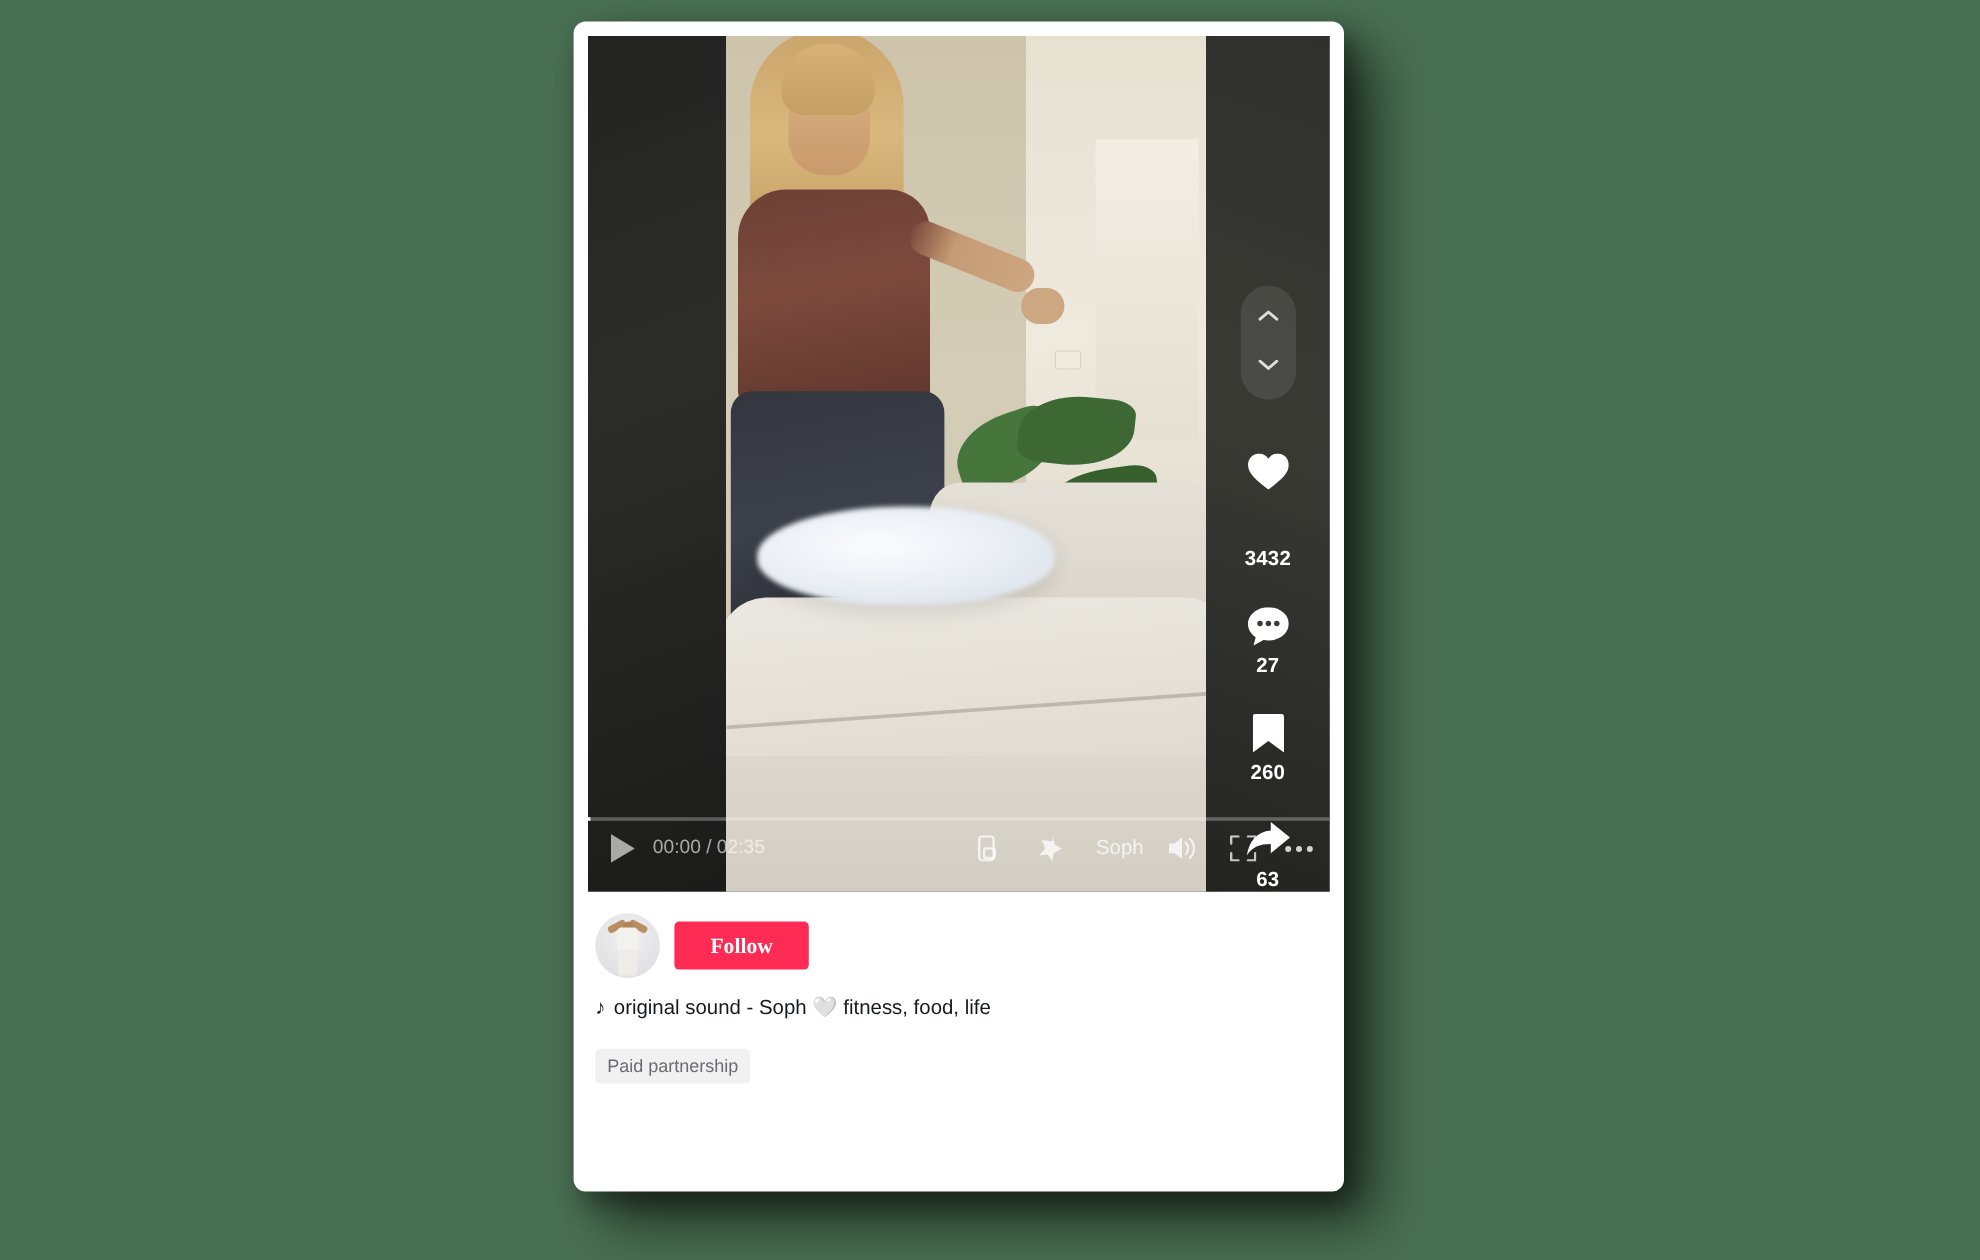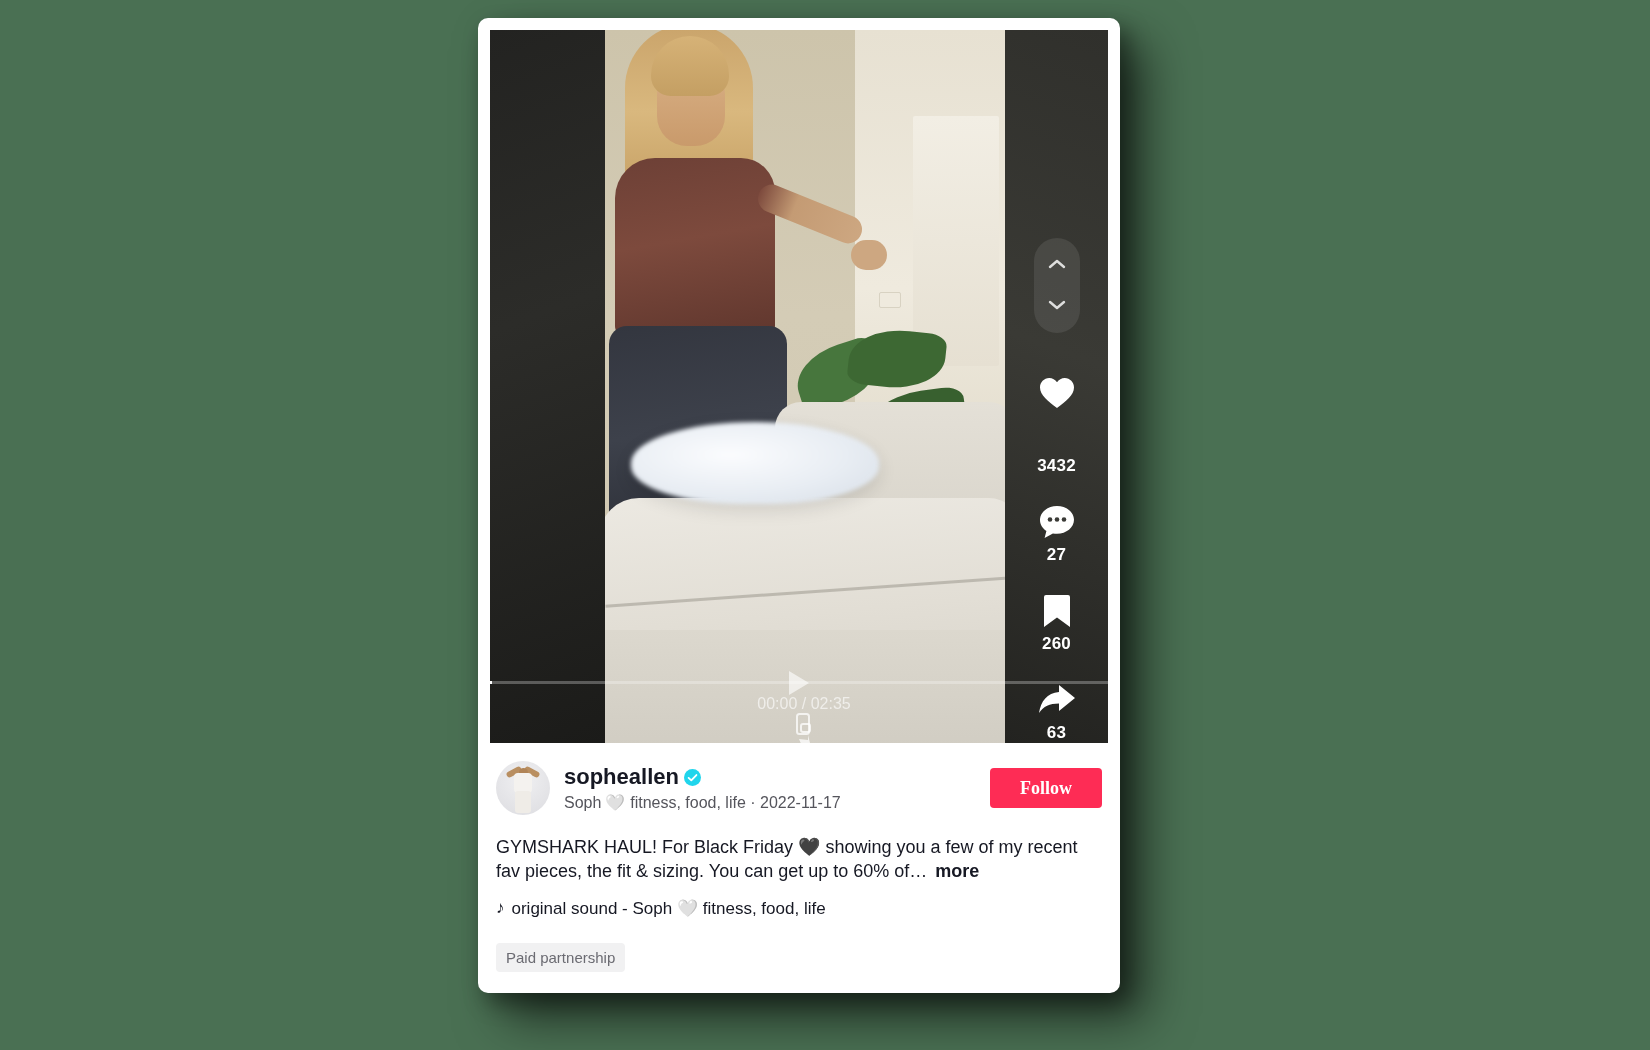--- a/index.html
+++ b/index.html
@@ -114,21 +114,21 @@
   .act .glyph svg { fill: #fff; }
   .act .cnt { color:#fff; font-size:17px; font-weight:700; margin-top:3px; letter-spacing:.2px; }
   .act-like { margin-top: 40px; gap: 40px; }
 
   
   .ctrl-bar { position:absolute; left:0; right:0; bottom:0; height:62px; }
   .progress { position:absolute; left:0; right:0; top:0; height:3px;
     background: rgba(255,255,255,0.28); }
   .progress > i { display:block; height:100%; width:0.4%; background:#fff; }
   .ctrl-row { position:absolute; left:0; right:0; bottom:0; height:72px;
-    display:flex; align-items:center; padding: 0 14px; gap: 0; flex-direction: column; }
+    display:flex; align-items:center; padding: 0 14px; gap: 0; }
   .play-btn { width:30px; height:30px; display:flex; align-items:center; justify-content:center; cursor:pointer; }
   .play-btn svg { fill: rgba(255,255,255,0.62); }
   .time { color: rgba(255,255,255,0.62); font-size:16px; margin-left:10px; white-space:nowrap; }
   .spacer { flex:1; }
   .cicon { width:34px; height:34px; display:flex; align-items:center; justify-content:center;
     margin-left:16px; cursor:pointer; }
   .cicon svg { fill:none; stroke: rgba(255,255,255,0.74); stroke-width:2; stroke-linecap:round; stroke-linejoin:round; }
   .cicon.filled svg { fill: rgba(255,255,255,0.74); stroke:none; }
   .speed { color: rgba(255,255,255,0.74); font-size:17px; margin-left:20px; cursor:pointer; }
   .dots { display:flex; gap:4px; margin-left:18px; cursor:pointer; }
@@ -311,36 +311,23 @@
 
     <div class="meta">
       <div class="user-row">
         <div class="avatar">
           <div class="av-arm1"></div>
             <div class="av-arm2"></div>
           <div class="av-head"></div>
             <div class="av-body"></div>
             <div class="av-legs"></div>
         </div>
-        <div class="names">
-          <div class="uname-row">
-            <span class="uname">sopheallen</span>
-            <svg class="verified" viewBox="0 0 24 24">
-              <circle cx="12" cy="12" r="12" fill="#20D5EC"></circle>
-              <polyline points="6.5,12.5 10.3,16 17.5,8.5" fill="none" stroke="#fff" stroke-width="2.6" stroke-linecap="round" stroke-linejoin="round"></polyline>
-            </svg>
-          </div>
-          <div class="subtitle">Soph 🤍 fitness, food, life · 2022-11-17</div>
-        </div>
         <button class="follow">Follow</button>
       </div>
 
-      <div class="caption">
-        <span>GYMSHARK HAUL! For Black Friday 🖤 showing you a few of my recent fav pieces, the fit &amp; sizing. You can get up to 60% of…</span><span class="more">more</span>
-      </div>
 
       <div class="music">
         <span>♪</span>
         <span>original sound - Soph 🤍 fitness, food, life</span>
       </div>
 
       <span class="badge">Paid partnership</span>
     </div>
 
   </div>

